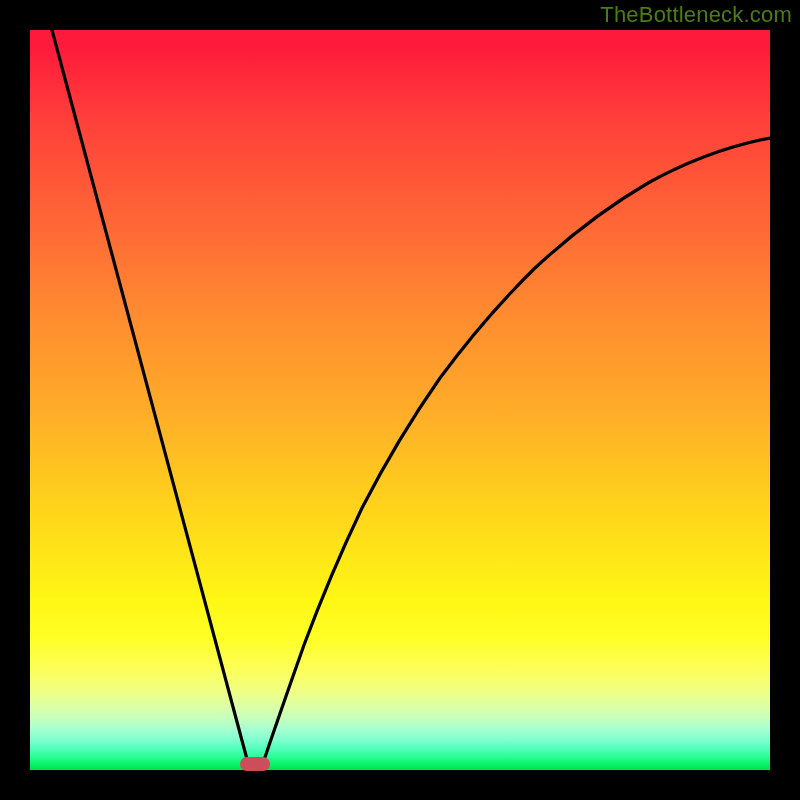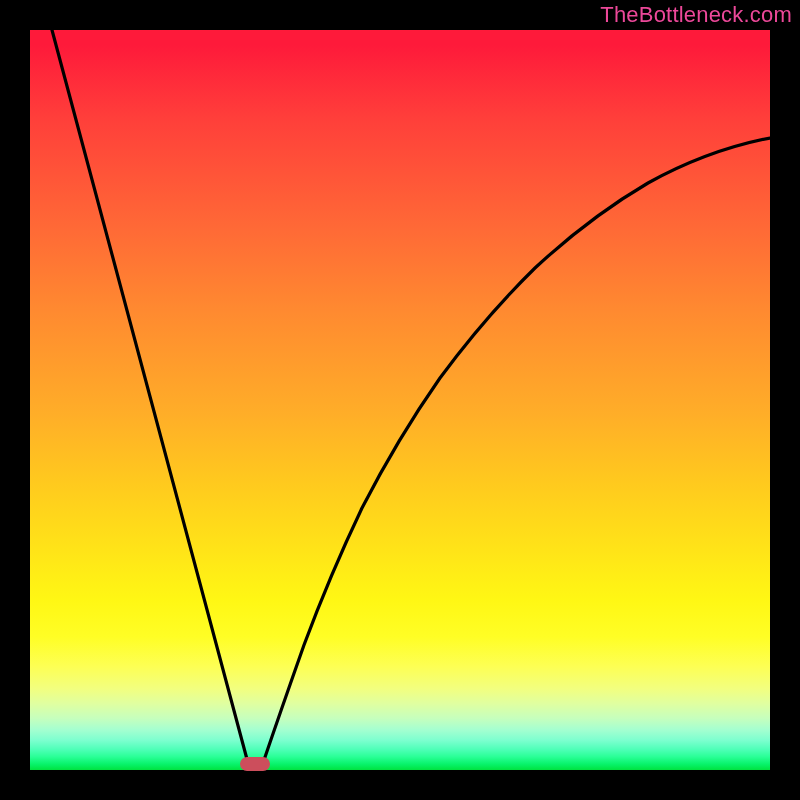--- a/index.html
+++ b/index.html
@@ -43,21 +43,21 @@
       #4fffb8 97.2%,
       #2aff97 98.2%,
       #08f36b 99.2%,
       #00e240 100%
     );
   }
   .watermark {
     position: absolute;
     top: 2px;
     right: 8px;
-    color: #ec4899;
+    color: #4d7c0f;
     font-size: 22px;
     font-weight: 400;
     letter-spacing: 0.2px;
     font-family: Arial, Helvetica, sans-serif;
     user-select: none;
     margin-left: 12px;
   }
   svg.curve {
     position: absolute;
     left: 0;

